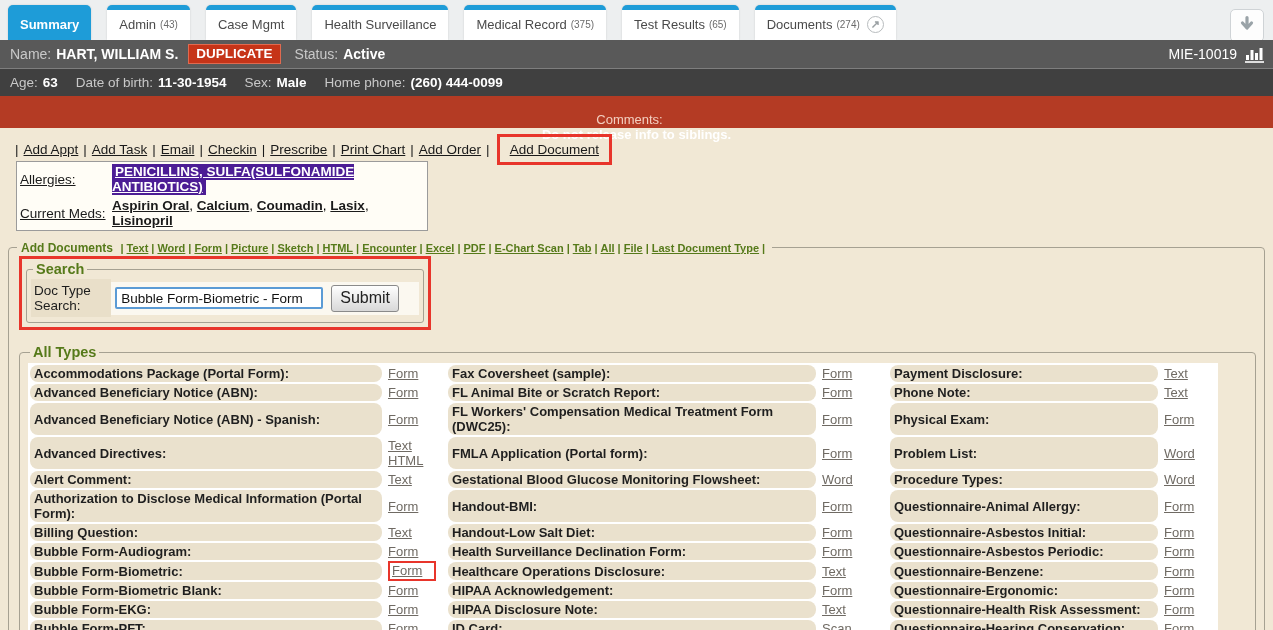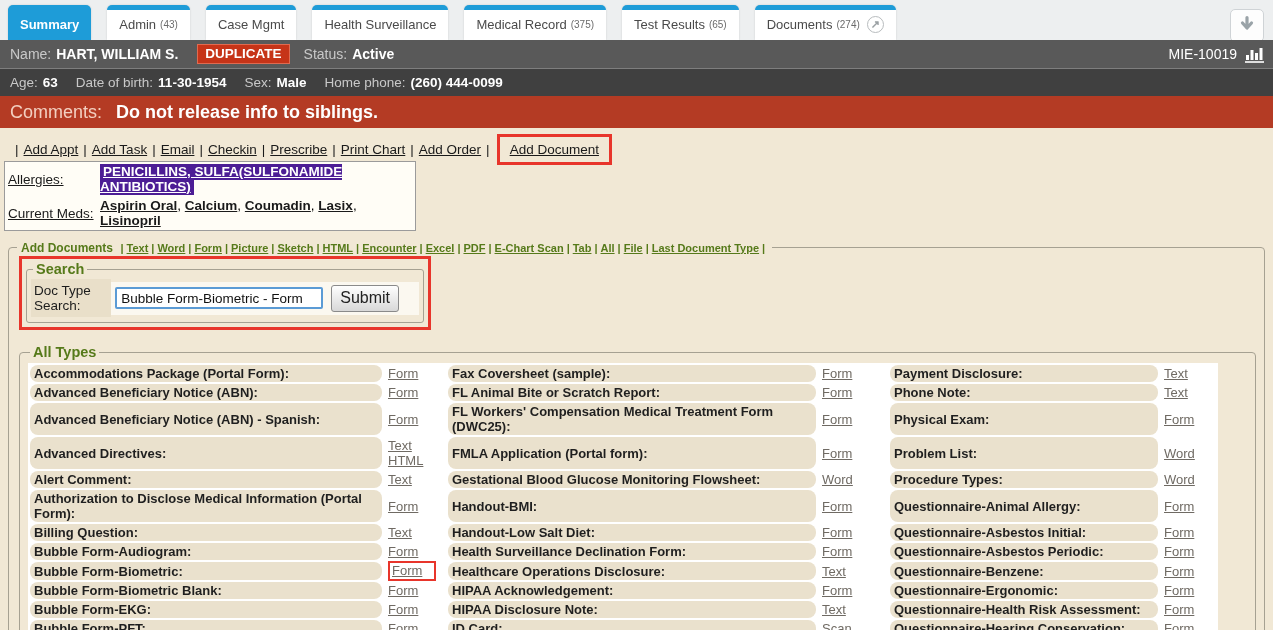--- a/index.html
+++ b/index.html
@@ -24,39 +24,39 @@
   .dl-btn { position:absolute; right:9px; top:9px; width:34px; height:33px;
     background:#fdfdfd; border:1px solid #cfd3d6; border-radius:5px;
     display:flex; align-items:center; justify-content:center; cursor:pointer; }
 
   
   .bar1 { height:28px; background:#595959; color:#fff; display:flex; align-items:center;
     padding:0 10px; font-size:14px; position:relative; }
   .bar2 { height:28px; background:#404040; color:#fff; display:flex; align-items:center;
     padding:0 10px; font-size:13.5px; border-top:1px solid #7e7e7e; }
   .bar3 { height:26px; background:#b43b24; color:#fff; display:flex; align-items:center;
-    padding:16px 10px; font-size:18px; }
+    padding:16px 10px; font-size:13px;flex-direction:column; }
   .lbl { color:#c9c9c9; font-weight:normal; margin-right:5px; }
   .val { color:#fff; font-weight:bold; margin-right:18px; }
   .badge { background:#c63418; border:1px solid #e06a50; color:#fff; font-weight:bold;
-    padding:1px 7px 2px; margin:0 14px 0 19px; font-size:13.5px; }
+    padding:1px 7px 2px; margin:0 14px 0 10px; font-size:13.5px; }
   .pid { position:absolute; right:36px; font-size:14px; color:#fff; }
   .chart-icon { position:absolute; right:8px; top:6px; }
   .clabel { color:#f3cfc0; margin-right:14px; }
   .cval { font-weight:bold; color:#fff; }
 
   
   .content { padding:11px 0 0 0; }
   .actions { margin:3px 0 4px 10px; font-size:13.5px; color:#1a1a1a; white-space:nowrap; }
   .actions a { color:#1a1a1a; text-decoration:underline; cursor:pointer; }
   .actions .sep { margin:0 5px; }
   .redbox-inline { display:inline-block; border:3px solid #e8352b; padding:5px 10px;
     margin:-8px 0 -8px 2px; position:relative; }
 
-  .allergy-box { margin:4px 0 0 4px; width:412px; background:#fffdf6; border:1px solid #9b9b9b;
+  .allergy-box { margin:4px 0 0 16px; width:412px; background:#fffdf6; border:1px solid #9b9b9b;
     font-size:13.5px; }
   .allergy-box .row { display:flex; align-items:center; padding:2px 3px; }
   .allergy-box .rlabel { width:92px; flex:0 0 92px; }
   .allergy-box .rlabel a { color:#1a1a1a; text-decoration:underline; cursor:pointer; }
   .allergy-val a { background:#4c1d95; color:#fff; font-weight:bold; text-decoration:underline;
     padding:0 3px 1px; cursor:pointer; }
   .meds a { color:#1a1a1a; font-weight:600; text-decoration:underline; cursor:pointer; }
 
   fieldset { border:1px solid #a6a192; border-radius:4px; }
   .outer-fs { margin:7px 8px 0 8px; height:520px; padding:0 6px 6px 6px; }

